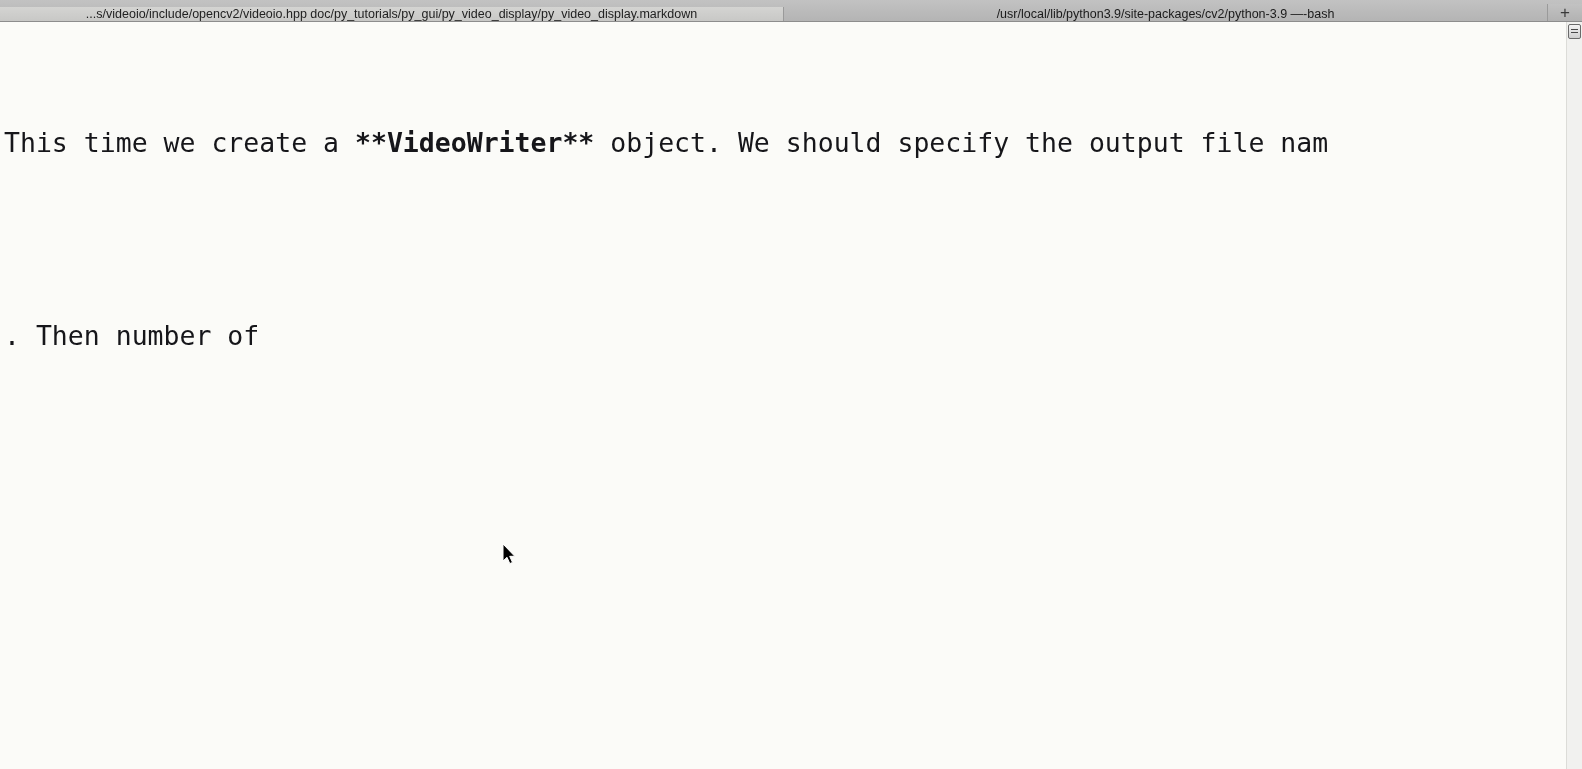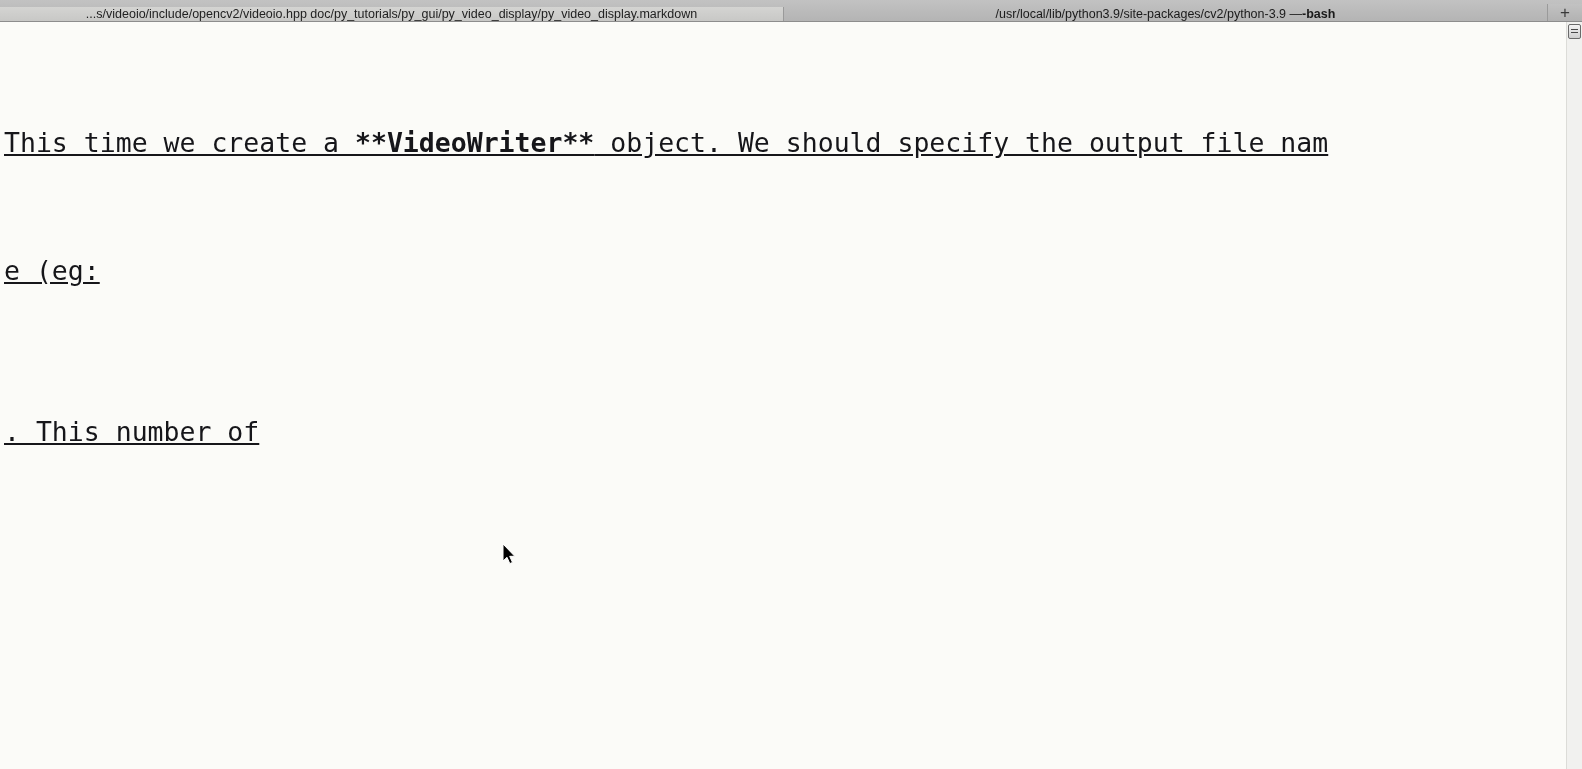--- a/index.html
+++ b/index.html
@@ -50,21 +50,21 @@
   .tab.active {
     width: 784px;
     background: linear-gradient(to bottom, #d4d4d2 0%, #c8c8c6 100%);
     border-right: 1px solid #9a9a9a;
   }
   .tab.inactive {
     flex: 1 1 auto;
     background: transparent;
     color: #1a1a1a;
   }
-  .tab.inactive .bold-part { font-weight: bold; }
+  .tab.inactive .bold-part { font-weight: normal; }
   .newtab {
     width: 34px;
     flex: 0 0 34px;
     display: flex;
     align-items: center;
     justify-content: center;
     border-left: 1px solid #9a9a9a;
     background: linear-gradient(to bottom, #c2c2c2 0%, #b2b2b2 100%);
     color: #3a3a3a;
     font-size: 17px;
@@ -120,21 +120,21 @@
     padding: 8px 0 0 4px;
     box-sizing: border-box;
     font-family: "DejaVu Sans Mono", "Liberation Mono", monospace;
     font-size: 26.5px;
     line-height: 32.2px;
     letter-spacing: 0px;
     color: #16161a;
     white-space: pre;
     overflow: hidden;
   }
-  .line { height: 32.2px; white-space: pre; text-decoration: underline; }
+  .line { height: 32.2px; white-space: pre; }
 
   .bold     { font-weight: bold; }
 
   .mouse-cursor {
     position: absolute;
     left: 503px;
     top: 522px;
     width: 14px;
     height: 22px;
     pointer-events: none;
@@ -157,24 +157,23 @@
       <span>+</span>
     </div>
   </div>
 
   <div class="term-area">
 
     <div class="text-layer">
 
       <div class="line"><span>This time we create a </span><span class="bold">**VideoWriter**</span><span> object. We should specify the output file nam</span></div>
 
-      <div class="line"><span>e (eg:</span></div>
-
-
-      <div class="line"><span>. This number of</span></div>
+
+
+      <div class="line"><span>. Then number of</span></div>
 
 
       
 
       
 
       
 
       
 

